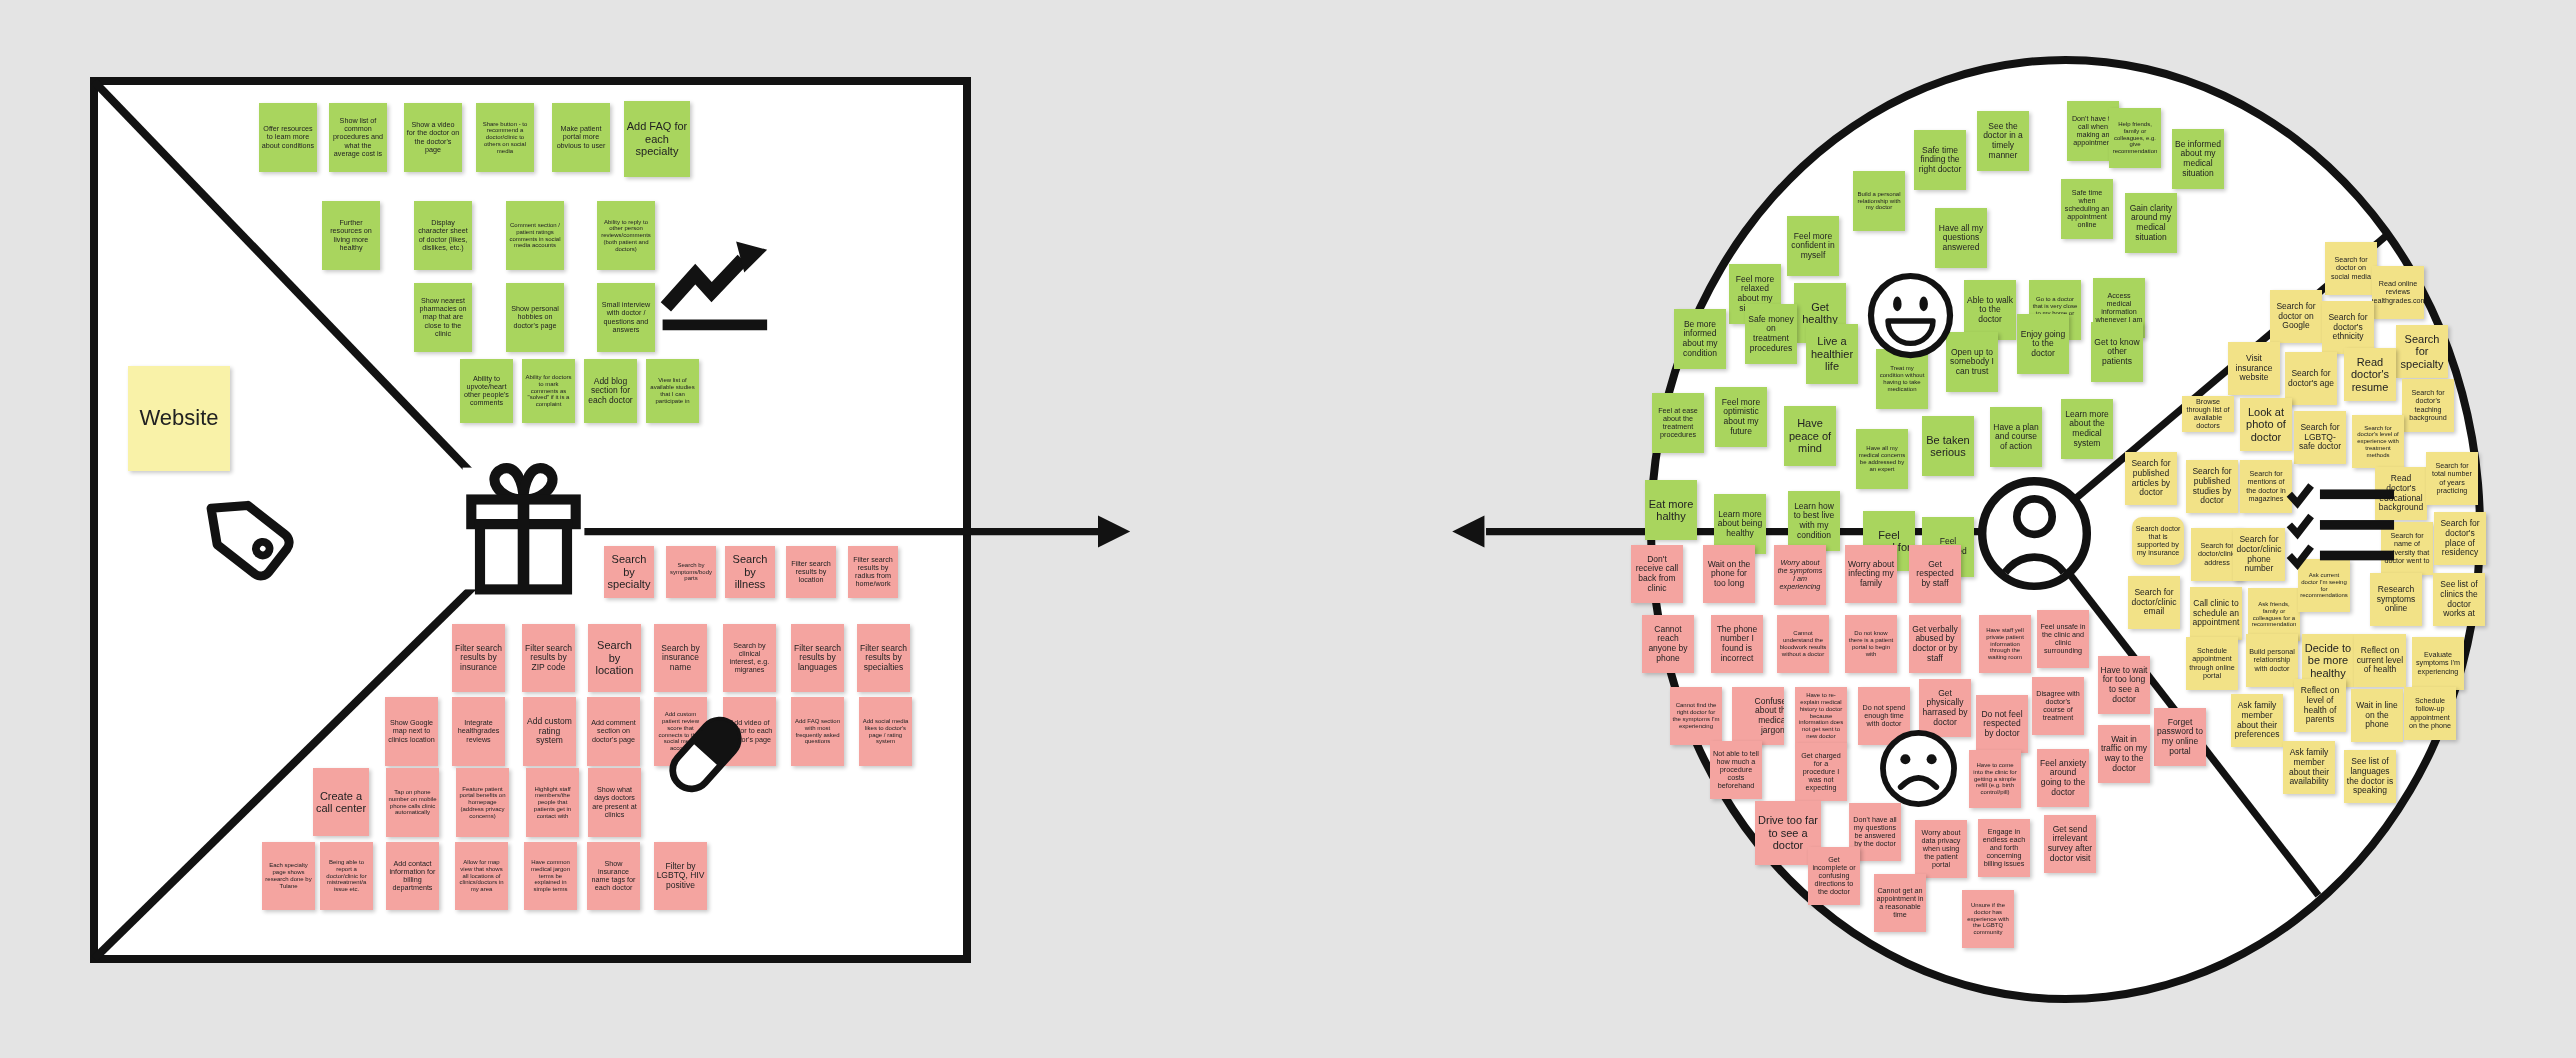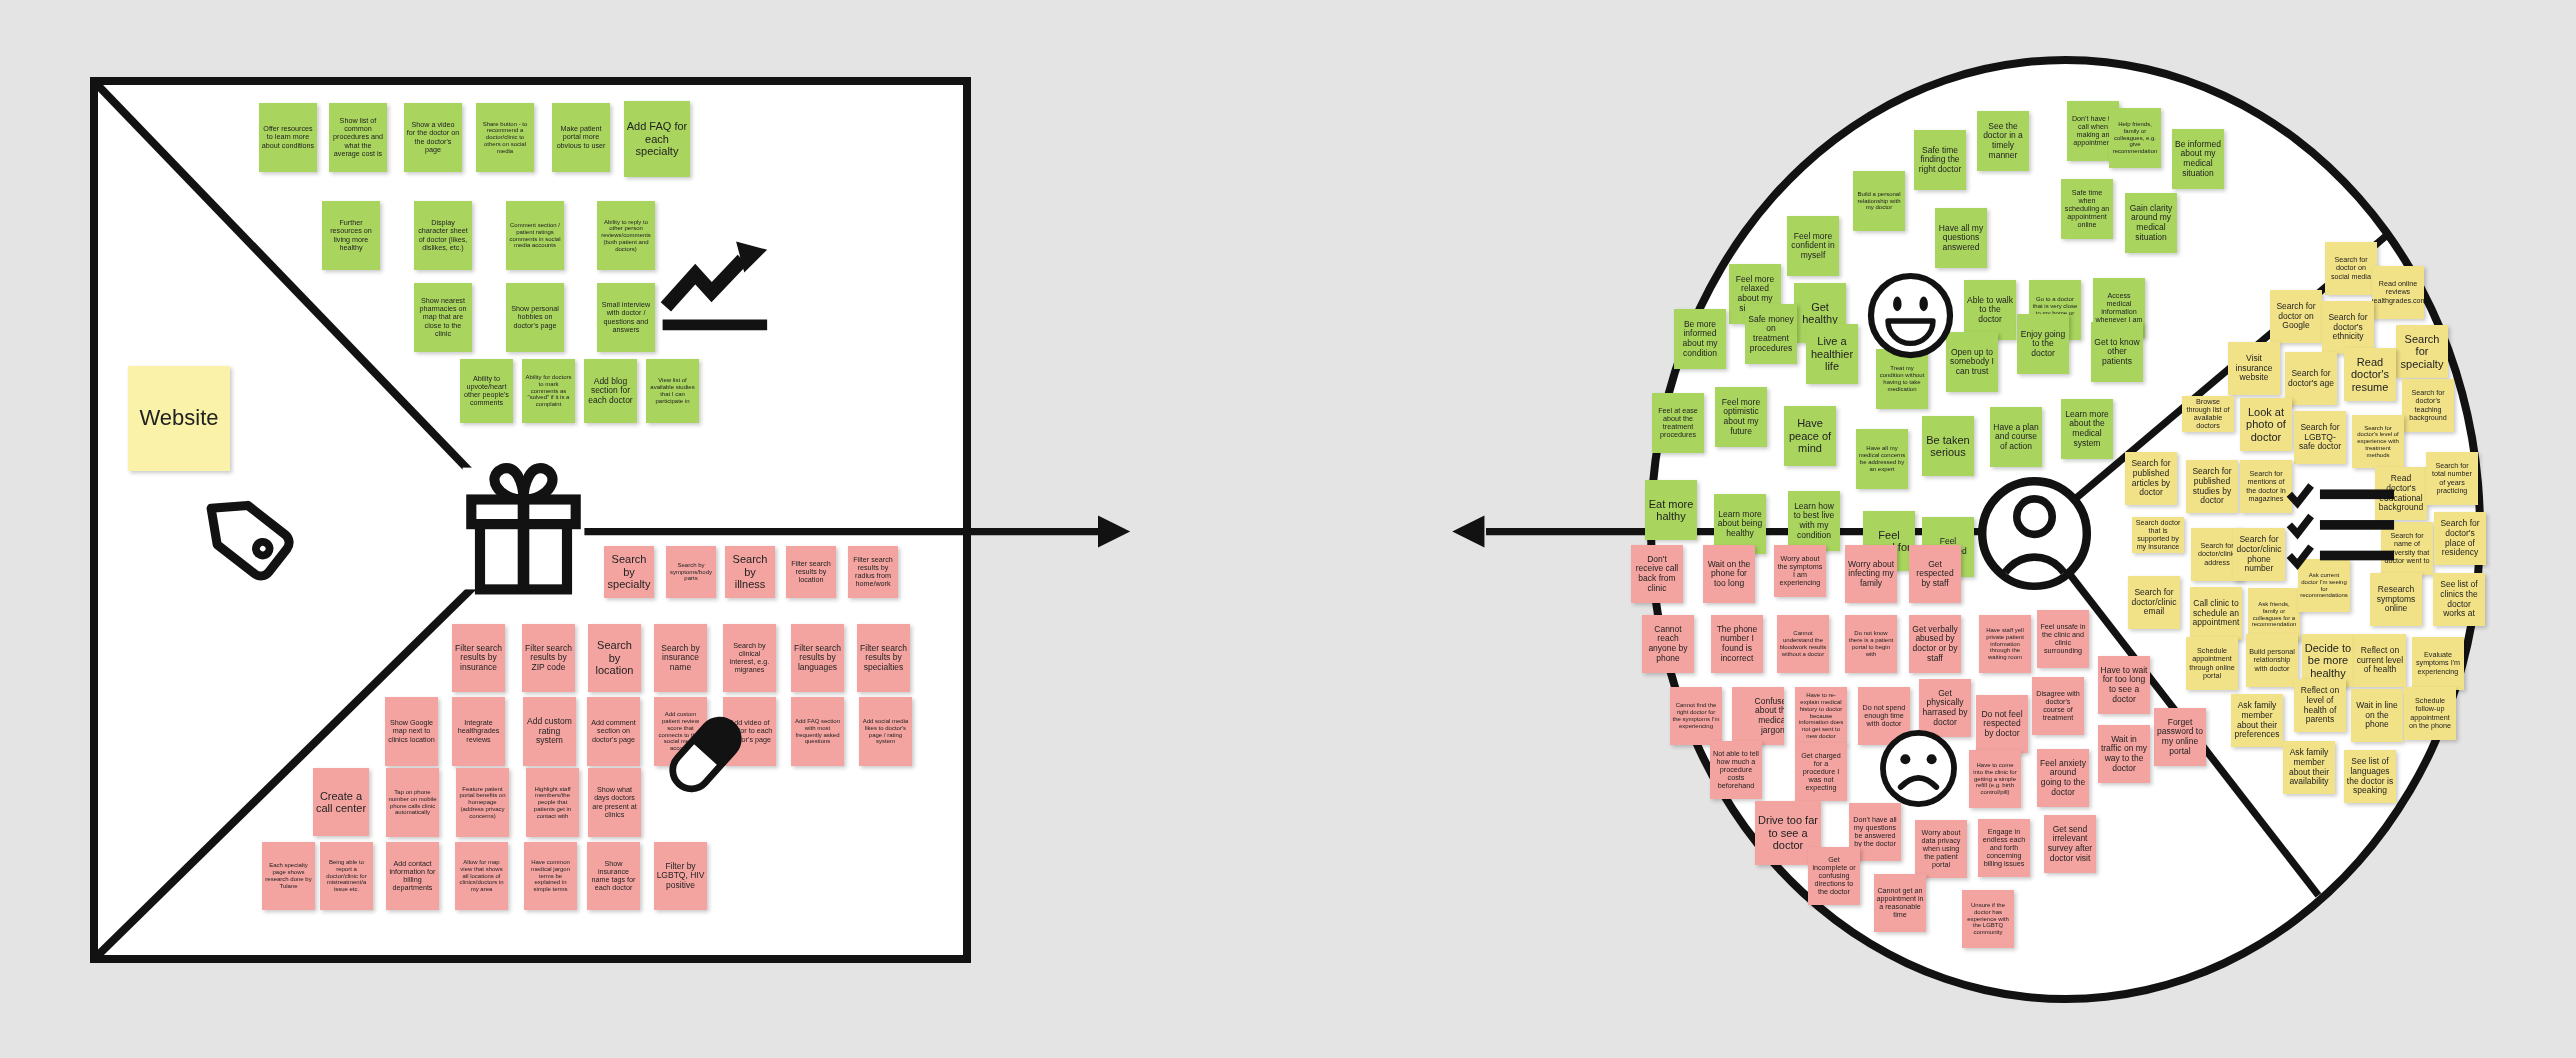--- a/index.html
+++ b/index.html
@@ -147,21 +147,21 @@
       <div class="note fs1" style="left: 2402px; top: 379px; width: 52px; height: 53px; background: rgb(242, 226, 135);">Search for doctor's teaching background</div>
       <div class="note fs1" style="left: 2182px; top: 396px; width: 52px; height: 36px; background: rgb(242, 226, 135);">Browse through list of available doctors</div>
       <div class="note fs3" style="left: 2240px; top: 398px; width: 52px; height: 53px; background: rgb(242, 226, 135);">Look at photo of doctor</div>
       <div class="note fs2" style="left: 2294px; top: 411px; width: 52px; height: 53px; background: rgb(242, 226, 135);">Search for LGBTQ-safe doctor</div>
       <div class="note fs0" style="left: 2352px; top: 415px; width: 52px; height: 53px; background: rgb(242, 226, 135);">Search for doctor's level of experience with treatment methods</div>
       <div class="note fs2" style="left: 2125px; top: 452px; width: 52px; height: 53px; background: rgb(242, 226, 135);">Search for published articles by doctor</div>
       <div class="note fs2" style="left: 2186px; top: 460px; width: 52px; height: 53px; background: rgb(242, 226, 135);">Search for published studies by doctor</div>
       <div class="note fs1" style="left: 2240px; top: 460px; width: 52px; height: 53px; background: rgb(242, 226, 135);">Search for mentions of the doctor in magazines</div>
       <div class="note fs2" style="left: 2375px; top: 467px; width: 52px; height: 53px; background: rgb(242, 226, 135);">Read doctor's educational background</div>
       <div class="note fs1" style="left: 2426px; top: 452px; width: 52px; height: 53px; background: rgb(242, 226, 135);">Search for total number of years practicing</div>
-      <div class="note fs1" style="left: 2132px; top: 517px; width: 52px; height: 36px; background: rgb(242, 226, 135);">Search doctor that is supported by my insurance</div>
+      <div class="note fs1" style="left: 2132px; top: 517px; width: 52px; height: 48px; background: rgb(242, 226, 135); border-radius: 10px;">Search doctor that is supported by my insurance</div>
       <div class="note fs1" style="left: 2191px; top: 528px; width: 52px; height: 53px; background: rgb(242, 226, 135);">Search for doctor/clinic address</div>
       <div class="note fs2" style="left: 2233px; top: 528px; width: 52px; height: 53px; background: rgb(242, 226, 135);">Search for doctor/clinic phone number</div>
       <div class="note fs1" style="left: 2381px; top: 522px; width: 52px; height: 53px; background: rgb(242, 226, 135);">Search for name of university that doctor went to</div>
       <div class="note fs2" style="left: 2434px; top: 512px; width: 52px; height: 53px; background: rgb(242, 226, 135);">Search for doctor's place of residency</div>
       <div class="note fs2" style="left: 2128px; top: 576px; width: 52px; height: 53px; background: rgb(242, 226, 135);">Search for doctor/clinic email</div>
       <div class="note fs2" style="left: 2190px; top: 587px; width: 52px; height: 53px; background: rgb(242, 226, 135);">Call clinic to schedule an appointment</div>
       <div class="note fs0" style="left: 2248px; top: 588px; width: 52px; height: 53px; background: rgb(242, 226, 135);">Ask friends, family or colleagues for a recommendation</div>
       <div class="note fs0" style="left: 2298px; top: 559px; width: 52px; height: 53px; background: rgb(242, 226, 135);">Ask current doctor I'm seeing for recommendations</div>
       <div class="note fs2" style="left: 2370px; top: 573px; width: 52px; height: 53px; background: rgb(242, 226, 135);">Research symptoms online</div>
       <div class="note fs2" style="left: 2433px; top: 573px; width: 52px; height: 53px; background: rgb(242, 226, 135);">See list of clinics the doctor works at</div>
@@ -171,21 +171,21 @@
       <div class="note fs2" style="left: 2354px; top: 634px; width: 52px; height: 53px; background: rgb(242, 226, 135);">Reflect on current level of health</div>
       <div class="note fs1" style="left: 2412px; top: 637px; width: 52px; height: 53px; background: rgb(242, 226, 135);">Evaluate symptoms I'm experiencing</div>
       <div class="note fs2" style="left: 2294px; top: 679px; width: 52px; height: 53px; background: rgb(242, 226, 135);">Reflect on level of health of parents</div>
       <div class="note fs2" style="left: 2351px; top: 689px; width: 52px; height: 53px; background: rgb(242, 226, 135);">Wait in line on the phone</div>
       <div class="note fs1" style="left: 2404px; top: 687px; width: 52px; height: 53px; background: rgb(242, 226, 135);">Schedule follow-up appointment on the phone</div>
       <div class="note fs2" style="left: 2231px; top: 694px; width: 52px; height: 53px; background: rgb(242, 226, 135);">Ask family member about their preferences</div>
       <div class="note fs2" style="left: 2283px; top: 741px; width: 52px; height: 53px; background: rgb(242, 226, 135);">Ask family member about their availability</div>
       <div class="note fs2" style="left: 2344px; top: 750px; width: 52px; height: 53px; background: rgb(242, 226, 135);">See list of languages the doctor is speaking</div>
       <div class="note fs2" style="left: 1631px; top: 545px; width: 52px; height: 58px; background: rgb(244, 164, 160);">Don't receive call back from clinic</div>
       <div class="note fs2" style="left: 1703px; top: 545px; width: 52px; height: 58px; background: rgb(244, 164, 160);">Wait on the phone for too long</div>
-      <div class="note fs1" style="left: 1774px; top: 545px; width: 52px; height: 52px; background: rgb(244, 164, 160);">Worry about the symptoms I am experiencing</div>
+      <div class="note fs1" style="left: 1774px; top: 545px; width: 52px; height: 60px; background: rgb(244, 164, 160); font-style: italic;">Worry about the symptoms I am experiencing</div>
       <div class="note fs2" style="left: 1845px; top: 545px; width: 52px; height: 58px; background: rgb(244, 164, 160);">Worry about infecting my family</div>
       <div class="note fs2" style="left: 1909px; top: 545px; width: 52px; height: 58px; background: rgb(244, 164, 160);">Get respected by staff</div>
       <div class="note fs2" style="left: 1642px; top: 615px; width: 52px; height: 58px; background: rgb(244, 164, 160);">Cannot reach anyone by phone</div>
       <div class="note fs2" style="left: 1711px; top: 615px; width: 52px; height: 58px; background: rgb(244, 164, 160);">The phone number I found is incorrect</div>
       <div class="note fs0" style="left: 1777px; top: 615px; width: 52px; height: 58px; background: rgb(244, 164, 160);">Cannot understand the bloodwork results without a doctor</div>
       <div class="note fs0" style="left: 1845px; top: 615px; width: 52px; height: 58px; background: rgb(244, 164, 160);">Do not know there is a patient portal to begin with</div>
       <div class="note fs2" style="left: 1909px; top: 615px; width: 52px; height: 58px; background: rgb(244, 164, 160);">Get verbally abused by doctor or by staff</div>
       <div class="note fs0" style="left: 1979px; top: 615px; width: 52px; height: 58px; background: rgb(244, 164, 160);">Have staff yell private patient information through the waiting room</div>
       <div class="note fs1" style="left: 2037px; top: 610px; width: 52px; height: 58px; background: rgb(244, 164, 160);">Feel unsafe in the clinic and clinic surrounding</div>
       <div class="note fs0" style="left: 1670px; top: 687px; width: 52px; height: 58px; background: rgb(244, 164, 160);">Cannot find the right doctor for the symptoms I'm experiencing</div>

